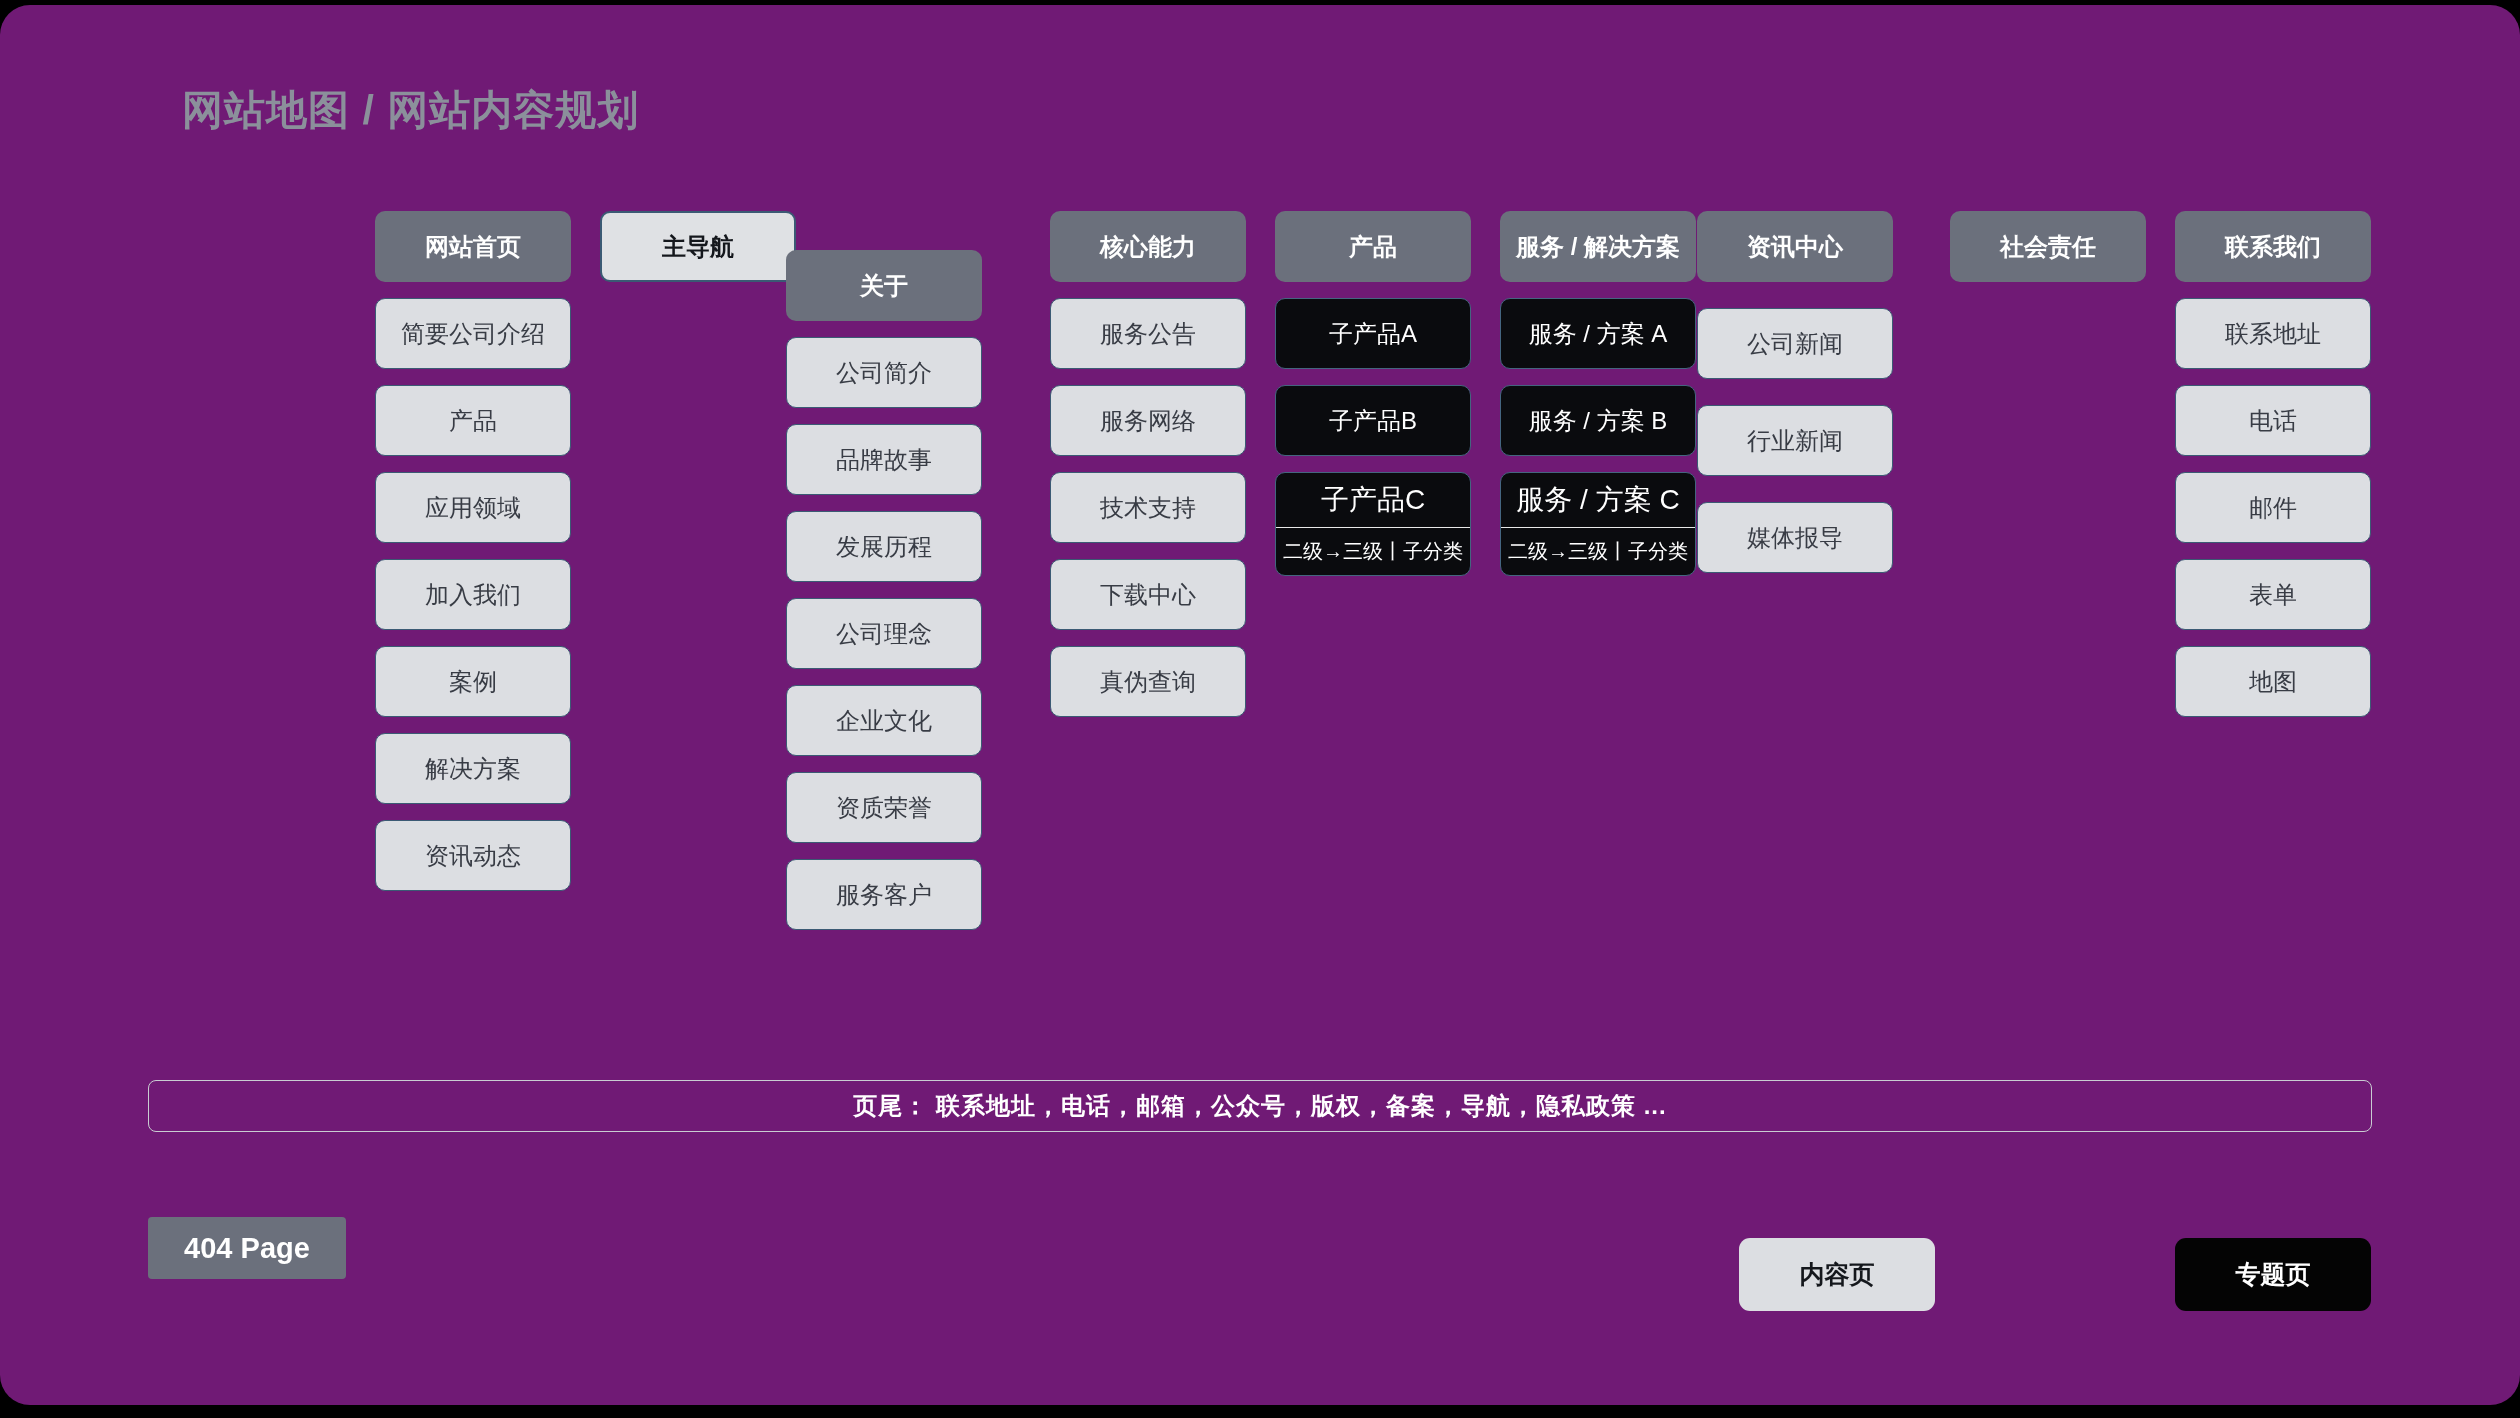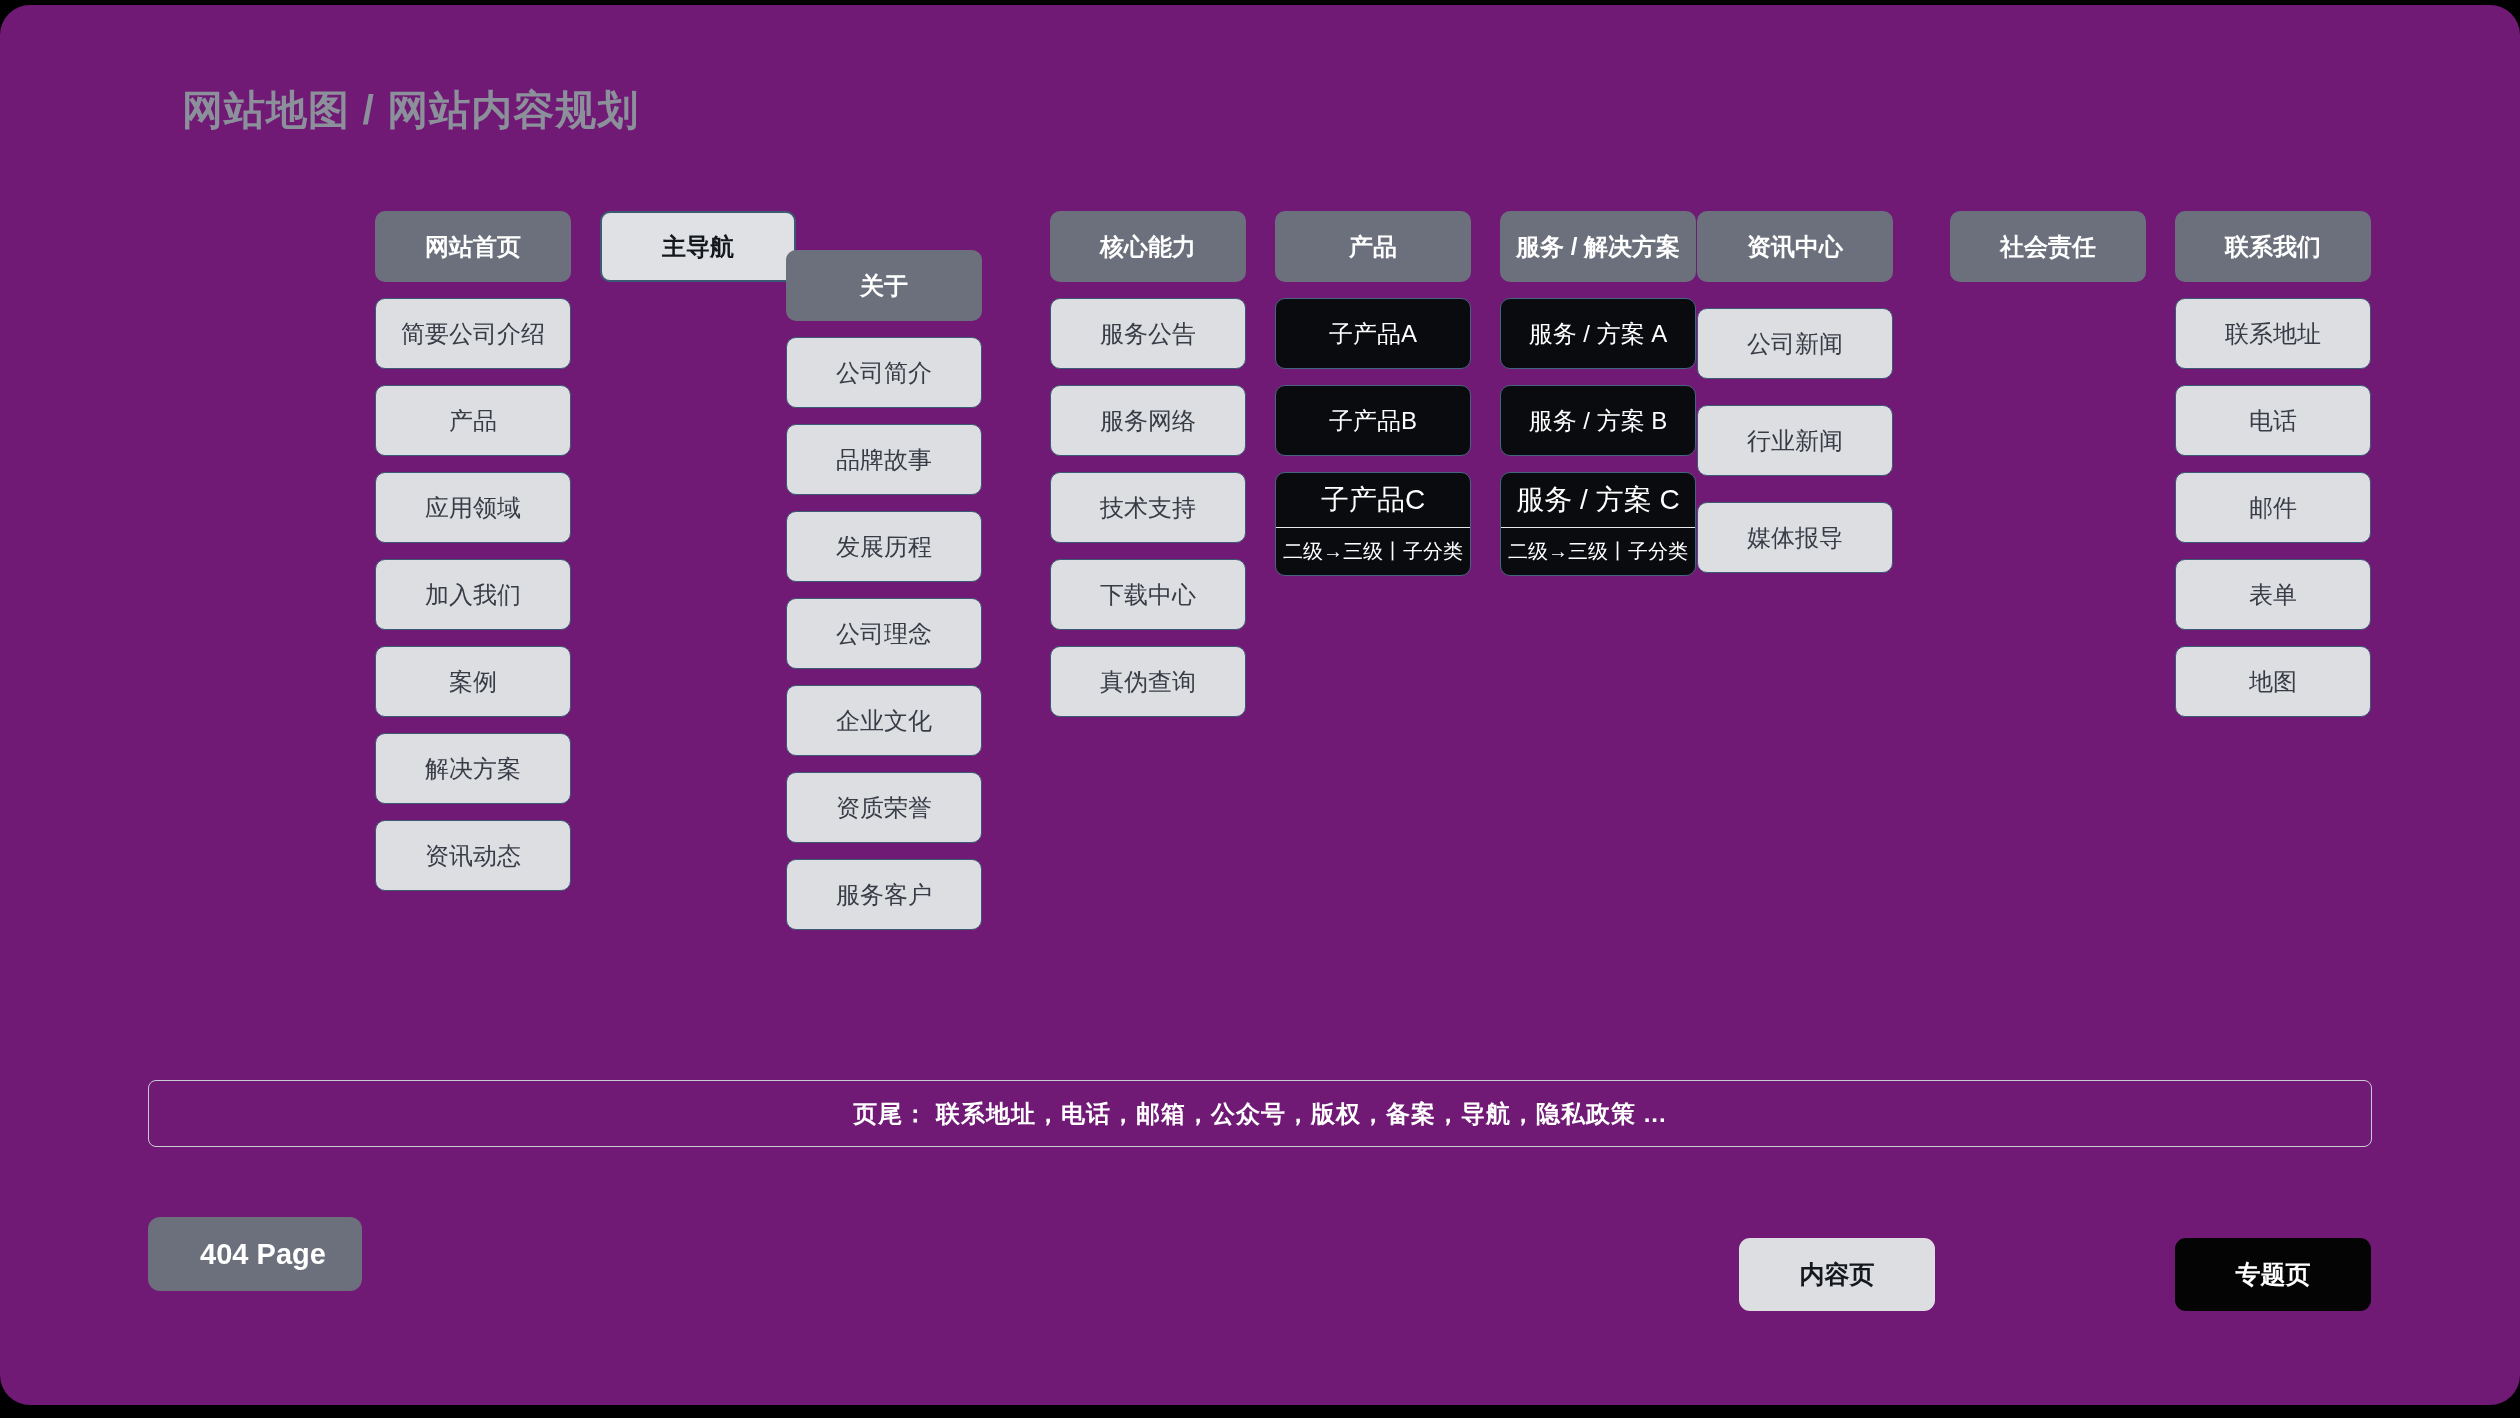--- a/index.html
+++ b/index.html
@@ -64,31 +64,31 @@
     background:#e8e8e8;
   }
   .split-bottom{
     height:47px;width:100%;
     display:flex;align-items:center;justify-content:center;
     font-size:20px;font-weight:400;
   }
   .footer-bar{
     box-sizing:border-box;
     position:absolute;left:148px;top:1075px;
-    width:2224px;height:67px;
+    width:2224px;height:52px;
     border:1px solid #c9ccd2;border-radius:8px;
     display:flex;align-items:center;justify-content:center;
     color:#ffffff;font-size:24px;font-weight:700;letter-spacing:1px;
   }
   .page-404{
     position:absolute;left:148px;top:1212px;
-    width:198px;height:74px;
-    background:#6b707c;border-radius:12px;
+    width:198px;height:62px;
+    background:#6b707c;border-radius:4px;
     display:flex;align-items:center;justify-content:center;
-    color:#ffffff;font-size:29px;font-weight:700;padding-left:16px;
+    color:#ffffff;font-size:29px;font-weight:700;
   }
   .legend{
     position:absolute;left:1739px;top:1233px;
     width:632px;height:73px;
     display:flex;justify-content:space-between;
   }
   .legend .box{height:73px;border-radius:11px;font-size:25px;font-weight:700;}
   .legend .box.gray{border:none;}
   .legend .box.lightbtn{background:#dcdee2;color:#14171c;border:none;}
   .legend .box.darkbtn{background:#040404;color:#ffffff;border:none;}

